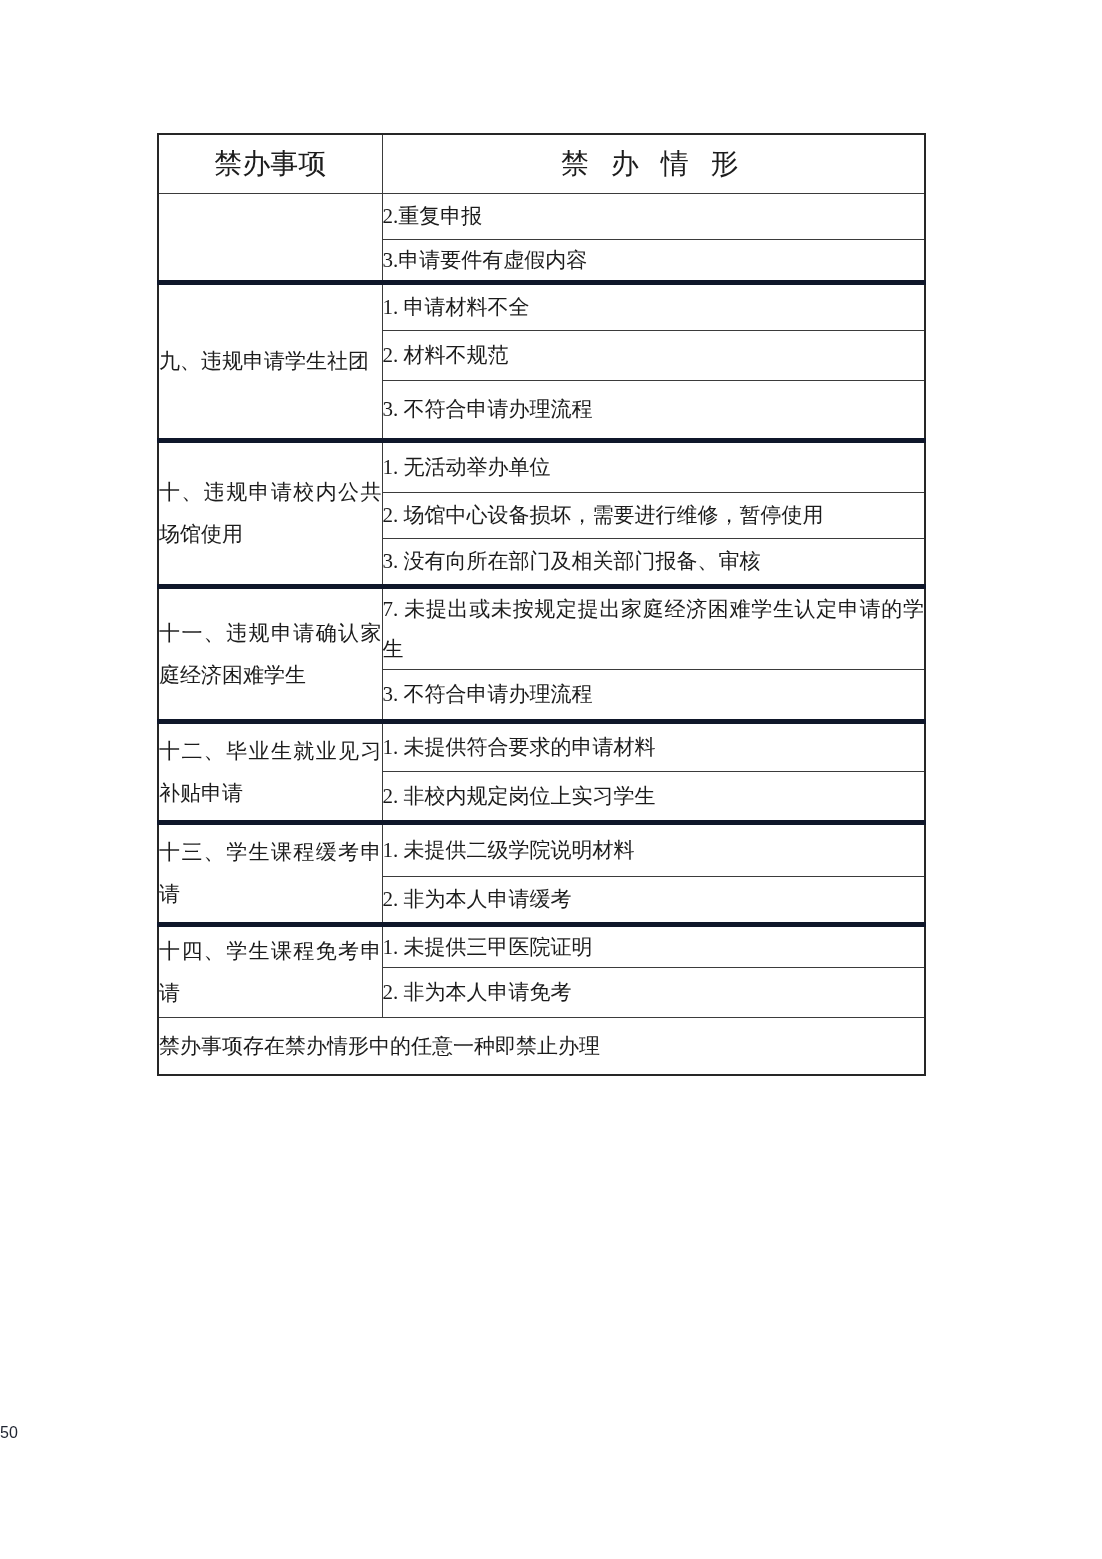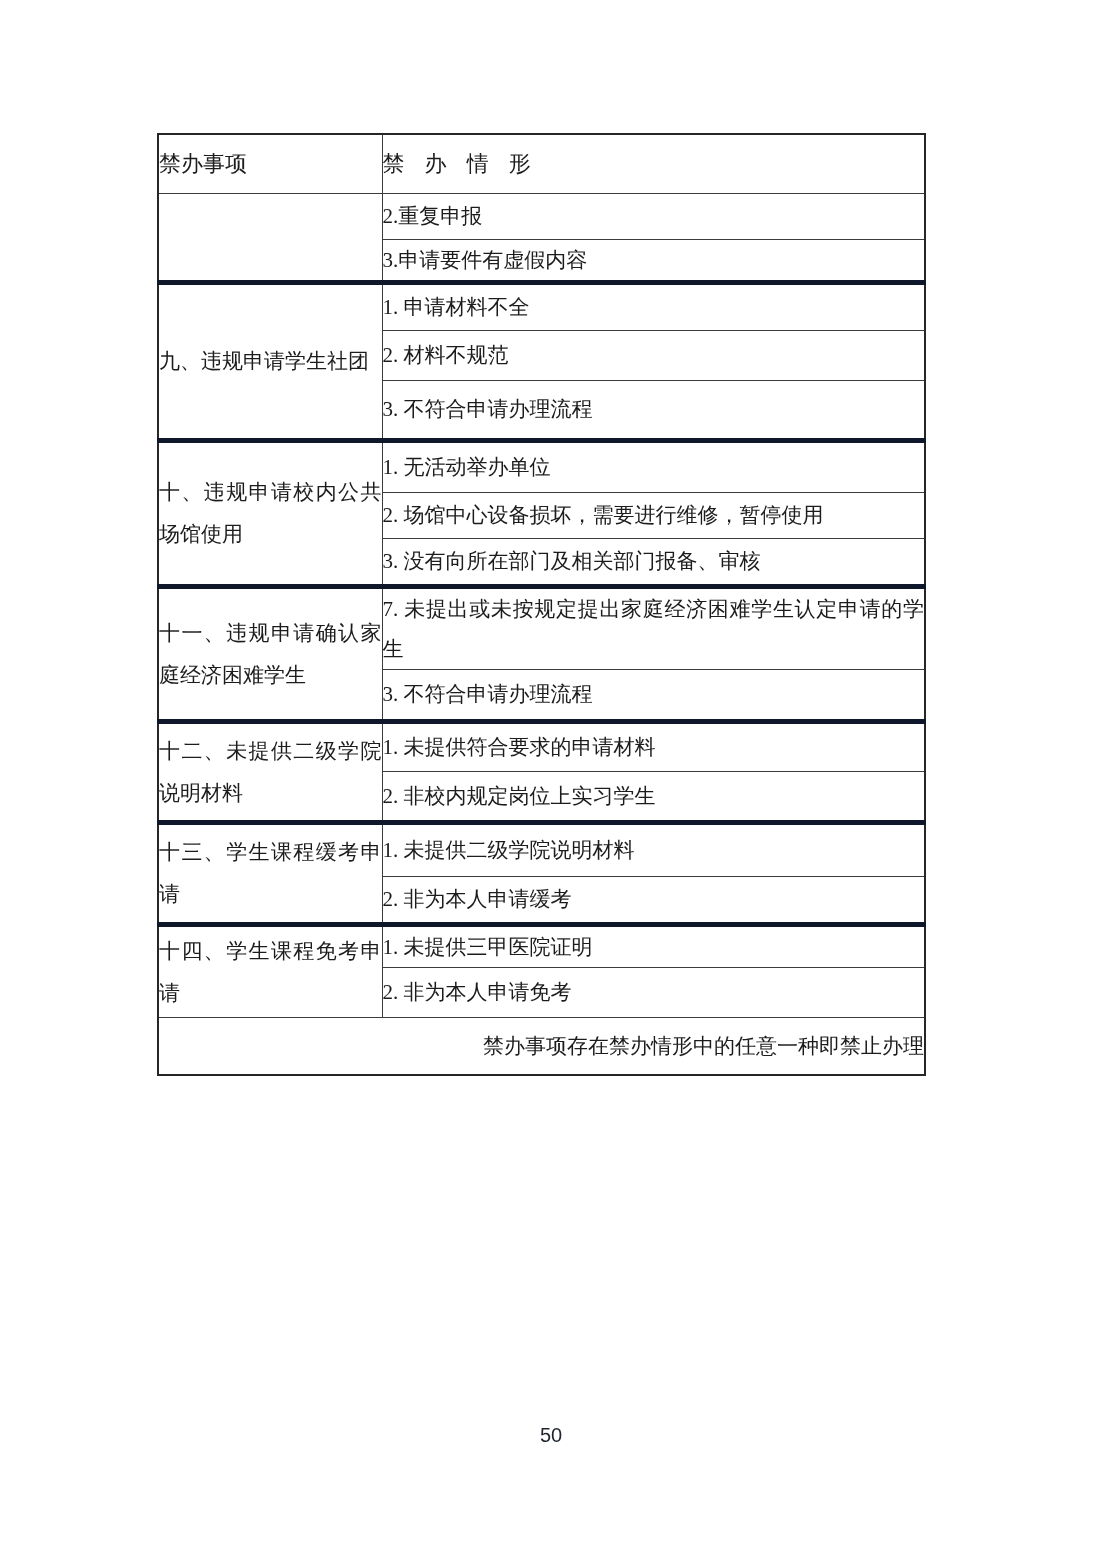--- a/index.html
+++ b/index.html
@@ -30,22 +30,22 @@
     border: 1px solid #3b3b3b;
     padding: 0;
     vertical-align: middle;
     font-weight: normal;
     box-sizing: border-box;
   }
   
   th.hdr {
     font-family: "Liberation Sans", "DejaVu Sans", sans-serif;
     font-weight: bold;
-    font-size: 22px;
-    text-align: left;
+    font-size: 28px;
+    text-align: center;
     border-bottom-width: 2px;
     border-bottom-color: #262626;
   }
   th.hdr-case { letter-spacing: 7px; }
   
   tr.sec > td { border-top: 5px solid #0f172a; }
   
   td.item {
     padding-left: 10px;
     padding-right: 8px;
@@ -56,31 +56,30 @@
   }
   
   td.case {
     padding-left: 13px;
     padding-right: 16px;
     text-align: justify;
     text-justify: inter-ideograph;
     line-height: 40px;
   }
   td.footer-note {
-    text-align: right;
+    text-align: left;
     border-top: 2px solid #262626;
   }
   .page-number {
     position: absolute;
     top: 1424px;
     left: 0;
     width: 100%;
-    text-align: center;
     font-family: "Liberation Sans", "DejaVu Sans", sans-serif;
-    font-size: 20px;
+    font-size: 16px;
     color: #1f2430;
   }
 </style>
 </head>
 <body>
 
 <div class="page">
 
   <table class="ban-table">
     <colgroup>
@@ -125,21 +124,21 @@
 
       <tr class="sec" style="height:82px">
         <td class="item" rowspan="2">十一、违规申请确认家庭经济困难学生</td>
         <td class="case">7. 未提出或未按规定提出家庭经济困难学生认定申请的学生</td>
       </tr>
       <tr style="height:52px">
         <td class="case">3. 不符合申请办理流程</td>
       </tr>
 
       <tr class="sec" style="height:50px">
-        <td class="item" rowspan="2">十二、未提供二级学院说明材料</td>
+        <td class="item" rowspan="2">十二、毕业生就业见习补贴申请</td>
         <td class="case">1. 未提供符合要求的申请材料</td>
       </tr>
       <tr style="height:51px">
         <td class="case">2. 非校内规定岗位上实习学生</td>
       </tr>
 
       <tr class="sec" style="height:54px">
         <td class="item" rowspan="2">十三、学生课程缓考申请</td>
         <td class="case">1. 未提供二级学院说明材料</td>
       </tr>

